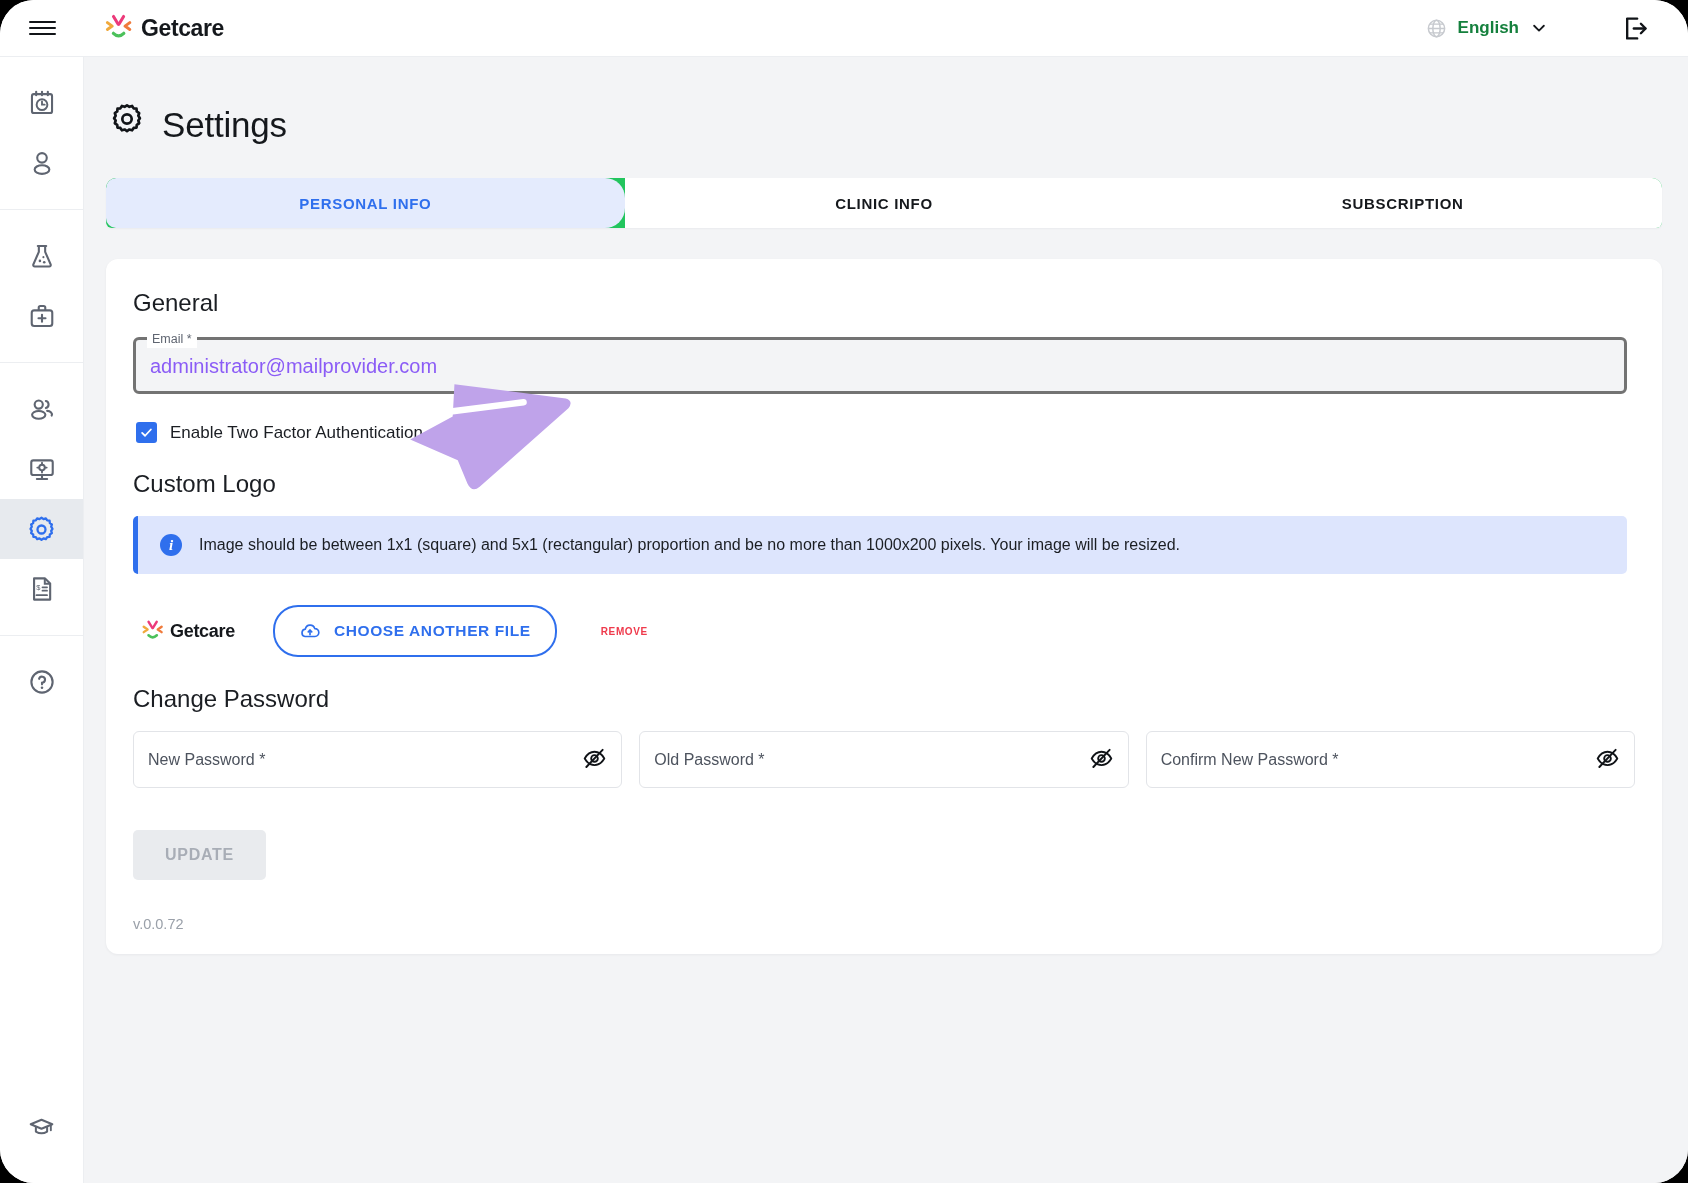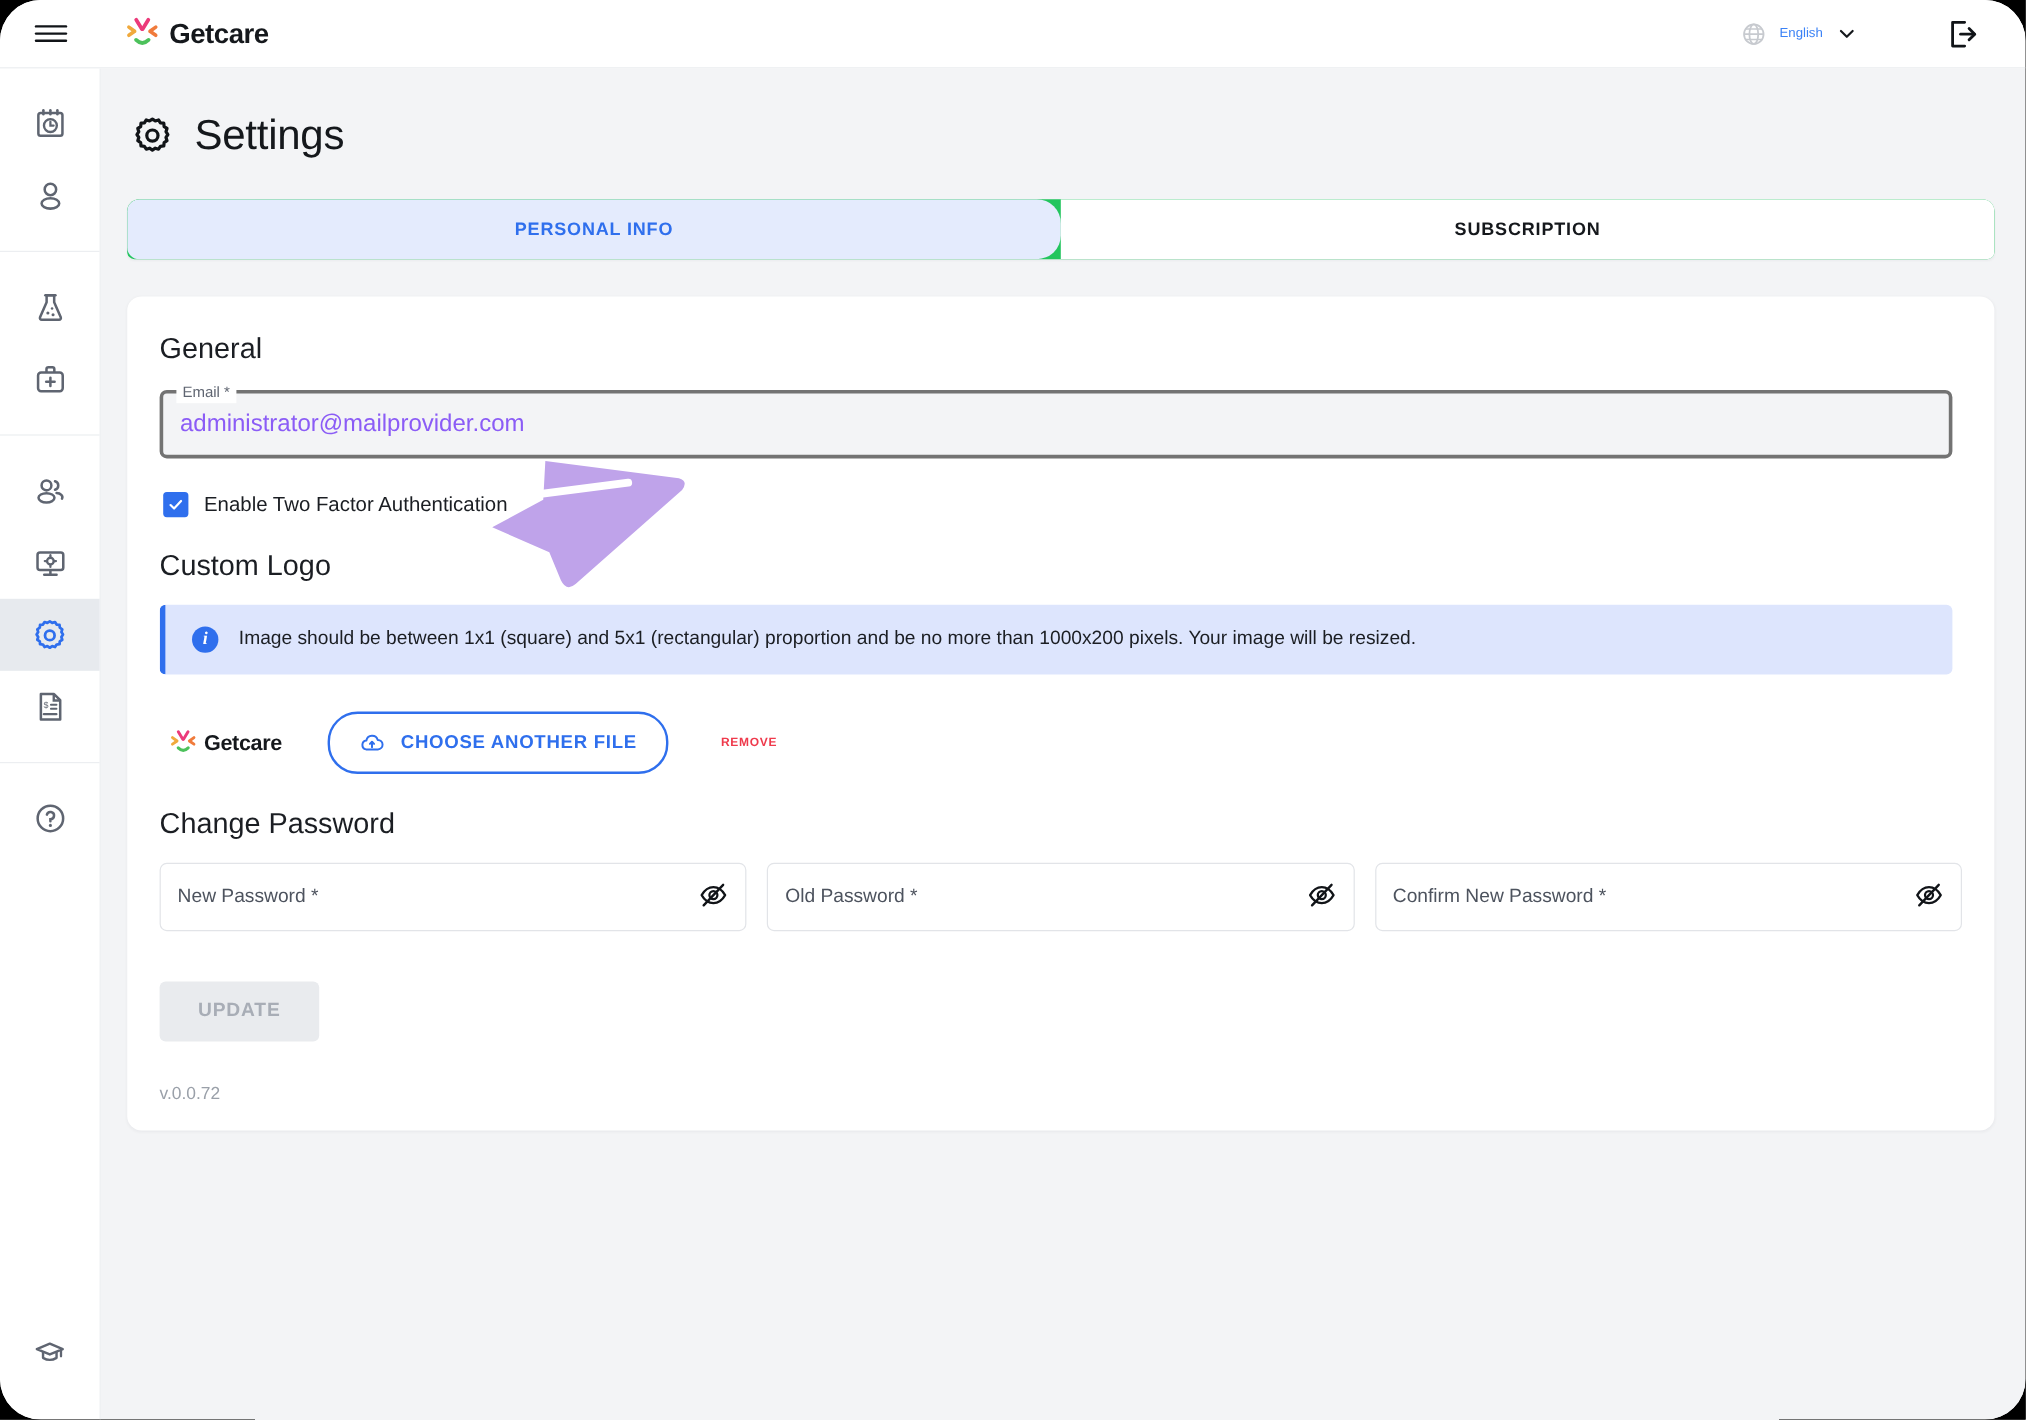--- a/index.html
+++ b/index.html
@@ -45,21 +45,21 @@
     letter-spacing: -0.4px;
   }
   .topbar-right {
     margin-left: auto; display: flex; align-items: center; gap: 0px;
     padding-right: 24px;
   }
   .lang {
     display: flex; align-items: center; gap: 11px;
     cursor: pointer; padding: 8px 10px;
   }
-  .lang-label { font-size: 11px; font-weight: normal; color: #3b82f6; }
+  .lang-label { font-size: 17px; font-weight: bold; color: #15803d; }
   .logout-btn {
     width: 58px; height: 44px;
     display: flex; align-items: center; justify-content: center;
     cursor: pointer; margin-left: 48px;
   }
 
   
   .sidebar {
     position: absolute; top: 57px; left: 0;
     width: 84px; height: 1126px;
@@ -84,20 +84,21 @@
     background: #f3f4f6;
     overflow: hidden;
   }
   .page-head {
     display: flex; align-items: center; gap: 18px;
     padding: 36px 0 0 26px;
   }
   .page-title {
     font-size: 35px; color: #15181c; font-weight: normal;
     letter-spacing: -0.2px;
+    margin-top: 12px;
   }
 
   .tabs {
     margin: 33px 26px 0 22px;
     height: 50px;
     background: #22c55e;
     border-radius: 10px 10px 6px 6px;
     display: flex;
     overflow: hidden;
     box-shadow: 0 1px 2px rgba(16,24,40,0.04);
@@ -384,20 +385,21 @@
     <div class="page-head">
       <svg width="34" height="34" viewBox="0 0 24 24">
         <path d="M12 2.3 l1.7 1.1 1.9-.6 1.1 1.7 2 .2.2 2 1.7 1.1-.6 1.9 1.1 1.7-1.1 1.7.6 1.9-1.7 1.1-.2 2-2 .2-1.1 1.7-1.9-.6-1.7 1.1-1.7-1.1-1.9.6-1.1-1.7-2-.2-.2-2-1.7-1.1.6-1.9-1.1-1.7 1.1-1.7-.6-1.9 1.7-1.1.2-2 2-.2 1.1-1.7 1.9.6z" fill="none" stroke="#111418" stroke-width="1.9" stroke-linejoin="round"></path>
         <circle cx="12" cy="12" r="3.3" fill="none" stroke="#111418" stroke-width="1.9"></circle>
       </svg>
       <div class="page-title">Settings</div>
     </div>
 
     <div class="tabs">
       <div class="tab active">PERSONAL INFO</div>
+      <div class="tab">CLINIC INFO</div>
       <div class="tab">SUBSCRIPTION</div>
     </div>
 
     <div class="card">
 
       <div class="section-title">General</div>
 
       <div class="field email-field">
         <span class="legend">Email *</span>
         <span class="value">administrator@mailprovider.com</span>

